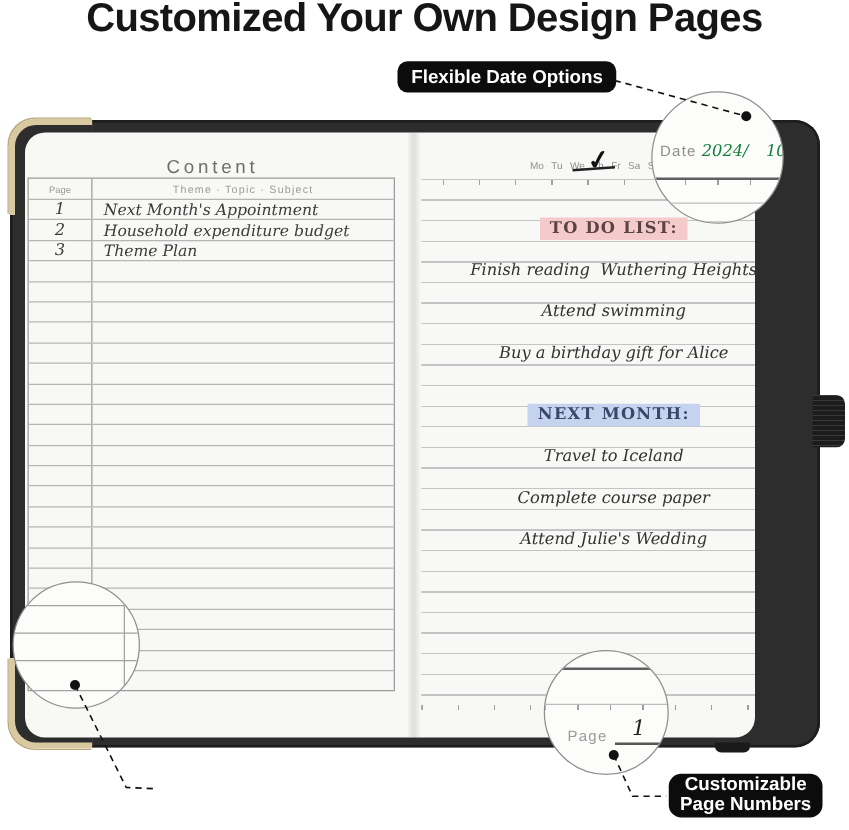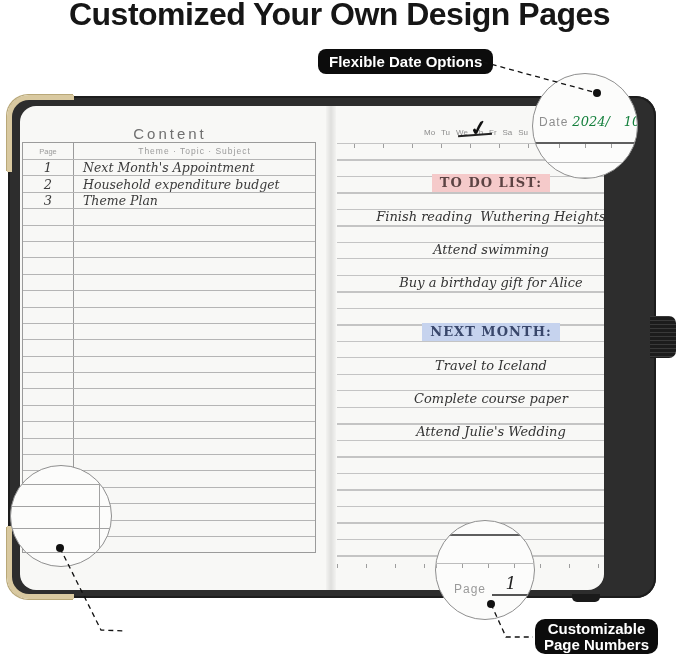--- a/index.html
+++ b/index.html
@@ -5,21 +5,21 @@
   html,body{margin:0;padding:0;background:#ffffff;}
   .stage{position:relative;width:679px;height:664px;background:#ffffff;overflow:hidden;
          font-family:"Liberation Sans",sans-serif;}
 
   
   .main-title{position:absolute;top:-4px;left:0;width:100%;text-align:center;
     font-size:32px;font-weight:bold;color:#161616;letter-spacing:-0.5px;}
 
   
   .pill{position:absolute;background:#0c0c0c;color:#ffffff;font-weight:bold;
-    border-radius:8px;display:flex;align-items:center;justify-content:center;
+    border-radius:8px;display:flex;align-items:center;justify-content:flex-end;
     padding:2px 11px;box-sizing:border-box;}
   .pill-date{left:318px;top:49px;height:25px;font-size:15px;}
   .pill-content{left:127px;top:622px;height:28px;font-size:16px;}
   .pill-pagenum{left:535px;top:619px;height:35px;font-size:15px;line-height:16px;
     text-align:center;flex-direction:column;padding:2px 9px;border-radius:10px;}
 
   
   .notebook{position:absolute;left:8px;top:96px;width:648px;height:502px;
     background:#2d2d2d;border-radius:20px;box-shadow:inset 0 0 0 2px #1d1d1d;}
   .gold-corner{position:absolute;border:0 solid #d9c9a0;pointer-events:none;}
@@ -66,21 +66,21 @@
   .rsections{position:absolute;left:0;top:54px;width:100%;display:flex;flex-direction:column;}
   .rrow{height:33px;flex:none;display:flex;align-items:flex-end;justify-content:center;}
   .rgap{height:16.5px;flex:none;}
   .rhl{font-family:"DejaVu Serif",serif;font-size:13px;font-weight:bold;
     letter-spacing:1px;padding:1px 8px 2px 8px;margin-bottom:1px;}
   .ritem{font-size:13px;margin-bottom:2px;color:#333;}
 
   
   .circle{position:absolute;border-radius:50%;background:#fcfcfb;border:1.5px solid #8f8f8f;
     box-sizing:border-box;overflow:hidden;}
-  .date-circle{left:532px;top:73px;width:106px;height:106px;}
+  .date-circle{left:521px;top:73px;width:106px;height:106px;}
   .date-line{position:absolute;left:6px;top:40px;width:100%;display:flex;align-items:baseline;}
   .date-label{font-size:12px;color:#8e8e8e;letter-spacing:1px;margin-right:4px;}
   .date-num{font-family:"DejaVu Serif",serif;font-style:italic;font-size:13px;color:#15803d;}
   .dm{margin-left:14px;}
   .mag-darkline{position:absolute;left:0;width:100%;height:2px;background:#5f5f5f;}
   .mag-ticks{position:absolute;left:0;width:100%;height:4px;
     background:repeating-linear-gradient(to right,#9e9e9e 0 1px,transparent 1px 26px);}
   .mag-lightline{position:absolute;left:0;width:100%;height:1px;background:#bdbdbd;}
 
   .content-circle{left:10px;top:465px;width:102px;height:102px;}

